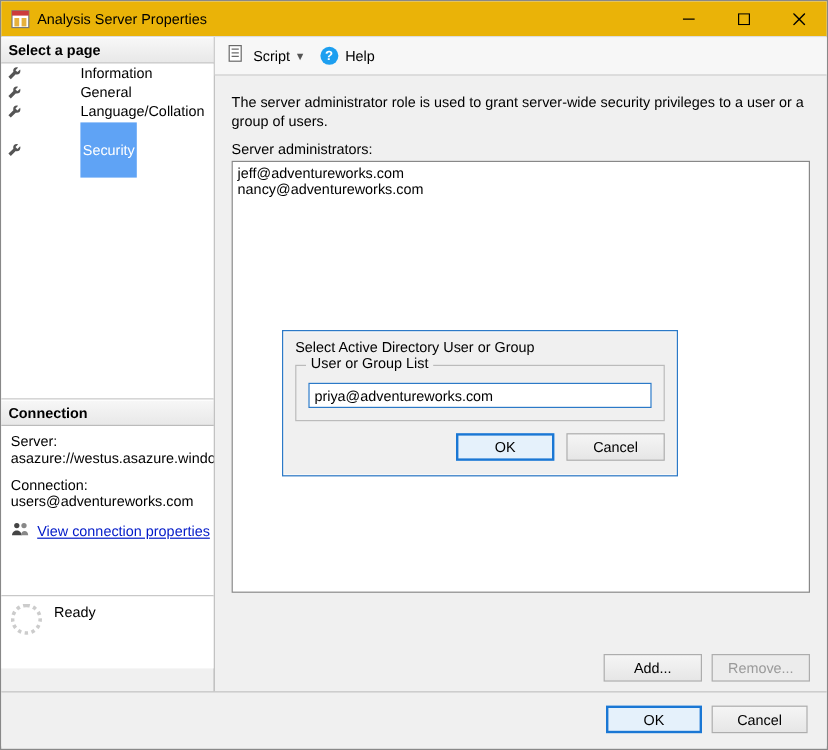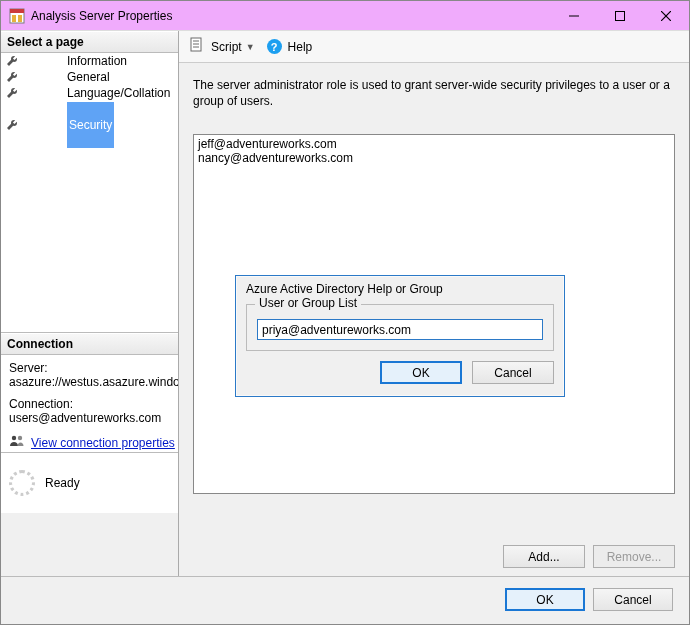--- a/index.html
+++ b/index.html
@@ -8,21 +8,21 @@
     font-family: "Segoe UI", Tahoma, sans-serif;
     font-size: 12px;
     background: #f0f0f0;
     width: 690px;
     height: 625px;
     overflow: hidden;
     border: 1px solid #888;
   }
   .titlebar {
     height: 30px;
-    background: #f0abfc;
+    background: #eab308;
     display: flex;
     align-items: center;
     border-bottom: 1px solid #ddd;
   }
   .titlebar .app-icon {
     width: 16px; height: 16px;
     margin: 0 6px 0 8px;
     display: inline-block;
   }
   .app-icon svg { width:16px; height:16px; display:block; }
@@ -71,39 +71,39 @@
   .wrench svg { width:14px; height:14px; display:block; }
   .page-item.selected span.lbl {
     background:#5fa3f5;
     color:#fff;
     padding: 16px 2px;
   }
   .conn-body {
     background:#fff;
     padding: 6px 8px;
     font-size:12px;
-    height: 98px;
+    height: 142px;
     border-bottom:1px solid #bbb;
     overflow: hidden;
     white-space: nowrap;
   }
   .conn-body .lbl { color:#000; }
   .conn-body .val { color:#000; margin-bottom:8px; }
   .conn-link {
     color:#0018c8;
     text-decoration: underline;
     display:flex; align-items:center;
     gap:6px;
     margin-top:6px;
   }
   .conn-link .people-icon svg { width:16px; height:16px; }
   .progress-body {
     background:#fff;
     height: 60px;
-    display:flex; align-items:center;
+    display:flex; 
     padding: 6px 8px;
     gap:10px;
   }
   .spinner {
     width:26px; height:26px;
     border: 3px dotted #ccc;
     border-radius:50%;
   }
   .right {
     flex:1;
@@ -124,21 +124,21 @@
     width:15px; height:15px; border-radius:50%;
     background:#1d9ff0; color:#fff;
     display:inline-flex; align-items:center; justify-content:center;
     font-size:11px; font-weight:bold; margin-left:6px;
   }
   .right-body {
     flex:1;
     padding: 14px 14px 10px 14px;
     position:relative;
   }
-  .desc { color:#000; line-height:1.35; margin-bottom:25px; }
+  .desc { color:#000; line-height:1.35; margin-bottom:8px; }
   .list-label { margin-bottom:3px; }
   .admin-list {
     width: 100%;
     height: 360px;
     border:1px solid #888;
     background:#fff;
     padding:2px 4px;
     font-family: "Segoe UI", sans-serif;
     font-size:12px;
   }
@@ -315,39 +315,40 @@
           </svg>
       </span>
       <span>Script</span>
       <span class="dd">▼</span>
       <span class="help-icon">?</span>
       <span>Help</span>
     </div>
 
     <div class="right-body">
       <div class="desc">The server administrator role is used to grant server-wide security privileges to a user or a group of users.</div>
+      <div class="list-label">Server administrators:</div>
       <div class="admin-list">
         <div>jeff@adventureworks.com</div>
         <div>nancy@adventureworks.com</div>
       </div>
       <div class="addremove">
         <div class="btn">Add...</div>
         <div class="btn disabled">Remove...</div>
       </div>
     </div>
   </div>
 </div>
 
 <div class="footer">
   <div class="btn primary" style="min-width:80px">OK</div>
   <div class="btn" style="min-width:80px">Cancel</div>
 </div>
 
 <div class="popup">
-  <div class="ptitle">Azure Active Directory Help or Group</div>
+  <div class="ptitle">Select Active Directory User or Group</div>
   <div class="group">
     <span class="group-legend">User or Group List</span>
     <div style="position:relative">
       <input type="text" value="priya@adventureworks.com" style="">
     </div>
   </div>
   <div class="pbtns">
     <div class="btn primary" style="min-width:82px">OK</div>
     <div class="btn" style="min-width:82px">Cancel</div>
   </div>

